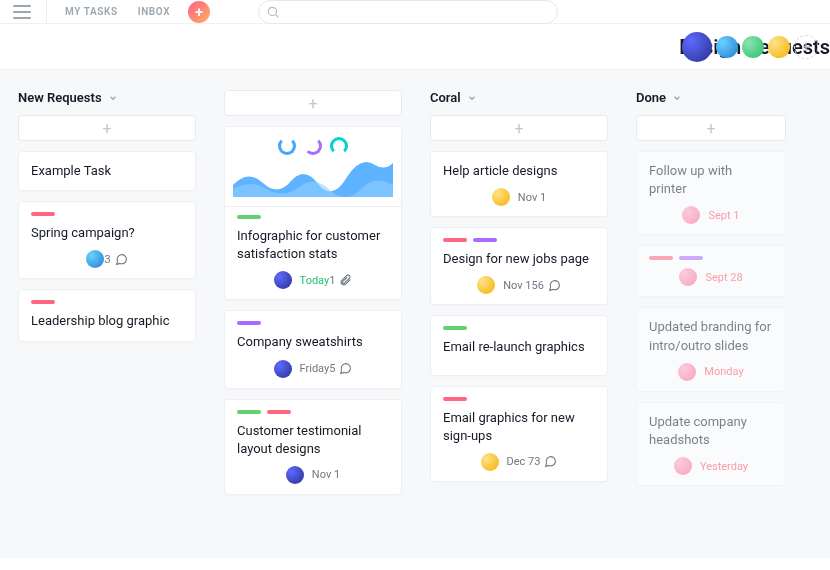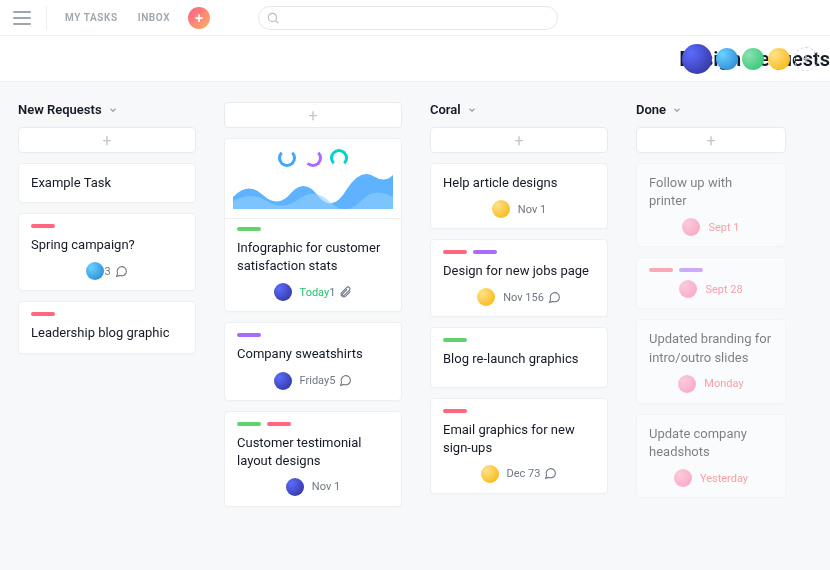--- a/index.html
+++ b/index.html
@@ -1,17 +1,17 @@
 <!DOCTYPE html>
 <html><head>
 <meta charset="utf-8">
 <style>
   * { box-sizing: border-box; margin: 0; padding: 0; }
   html, body { width: 830px; height: 570px; font-family: -apple-system, BlinkMacSystemFont, "Segoe UI", Roboto, Helvetica, Arial, sans-serif; background: #fff; color: #151b26; overflow: hidden; }
-  .topbar { height: 36px; display: flex; align-items: center; padding: 0 10px; gap: 8px; border-bottom: 1px solid #f0f0f0; }
+  .topbar { height: 24px; display: flex; align-items: center; padding: 0 10px; gap: 8px; border-bottom: 1px solid #f0f0f0; }
   .hamburger { width: 24px; height: 24px; display:flex; flex-direction:column; justify-content:center; gap:4px; padding:3px; cursor:pointer; }
   .hamburger span { display:block; height:2px; background:#9ca6af; border-radius:1px; }
   .vr { width:1px; height:24px; background:#eee; margin: 0 4px; }
   .nav-link { font-size: 10px; font-weight:600; letter-spacing: .06em; color:#9ca6af; padding: 4px 6px; cursor:pointer; }
   .add-circle { width:22px; height:22px; border-radius:50%; background: linear-gradient(135deg,#ff5d8f,#ffb15c); display:flex; align-items:center; justify-content:center; color:#fff; font-size:14px; font-weight:700; cursor:pointer; margin-left:4px;}
   .search { flex:0 0 auto; margin-left:40px; position:relative; }
   .search input { width: 300px; height:24px; border:1px solid #e6e8ec; border-radius:12px; padding: 0 10px 0 28px; font-size:12px; background:#fff; }
   .search svg { position:absolute; left:8px; top:5px; }
   .header-row { height: 46px; border-bottom: 1px solid #f0f0f0; display:flex; align-items:center; justify-content:flex-end; position:relative; }
   .page-title { font-size: 20px; font-weight:600; }
@@ -214,21 +214,21 @@
             <svg width="13" height="13" viewBox="0 0 24 24" fill="none" stroke="#6f7782" stroke-width="2">
               <path d="M21 11.5a8.38 8.38 0 0 1-8.5 8.5 8.5 8.5 0 0 1-3.5-.74L3 21l1.74-6A8.5 8.5 0 1 1 21 11.5z"></path>
             </svg>
           </div>
         </div>
       </div>
       <div class="card">
         <div class="tags">
           <span class="tag" style="background:#62d26f"></span>
         </div>
-        <div class="card-title">Blog re-launch graphics</div>
+        <div class="card-title">Email re-launch graphics</div>
       </div>
       <div class="card">
         <div class="tags">
           <span class="tag" style="background:#ff6680"></span>
         </div>
         <div class="card-title">Email graphics for new sign-ups</div>
         <div class="meta">
           <div class="meta-left">
             <span class="avatar xs av-yellow"></span>
             <span class="due ">Dec 7</span>

